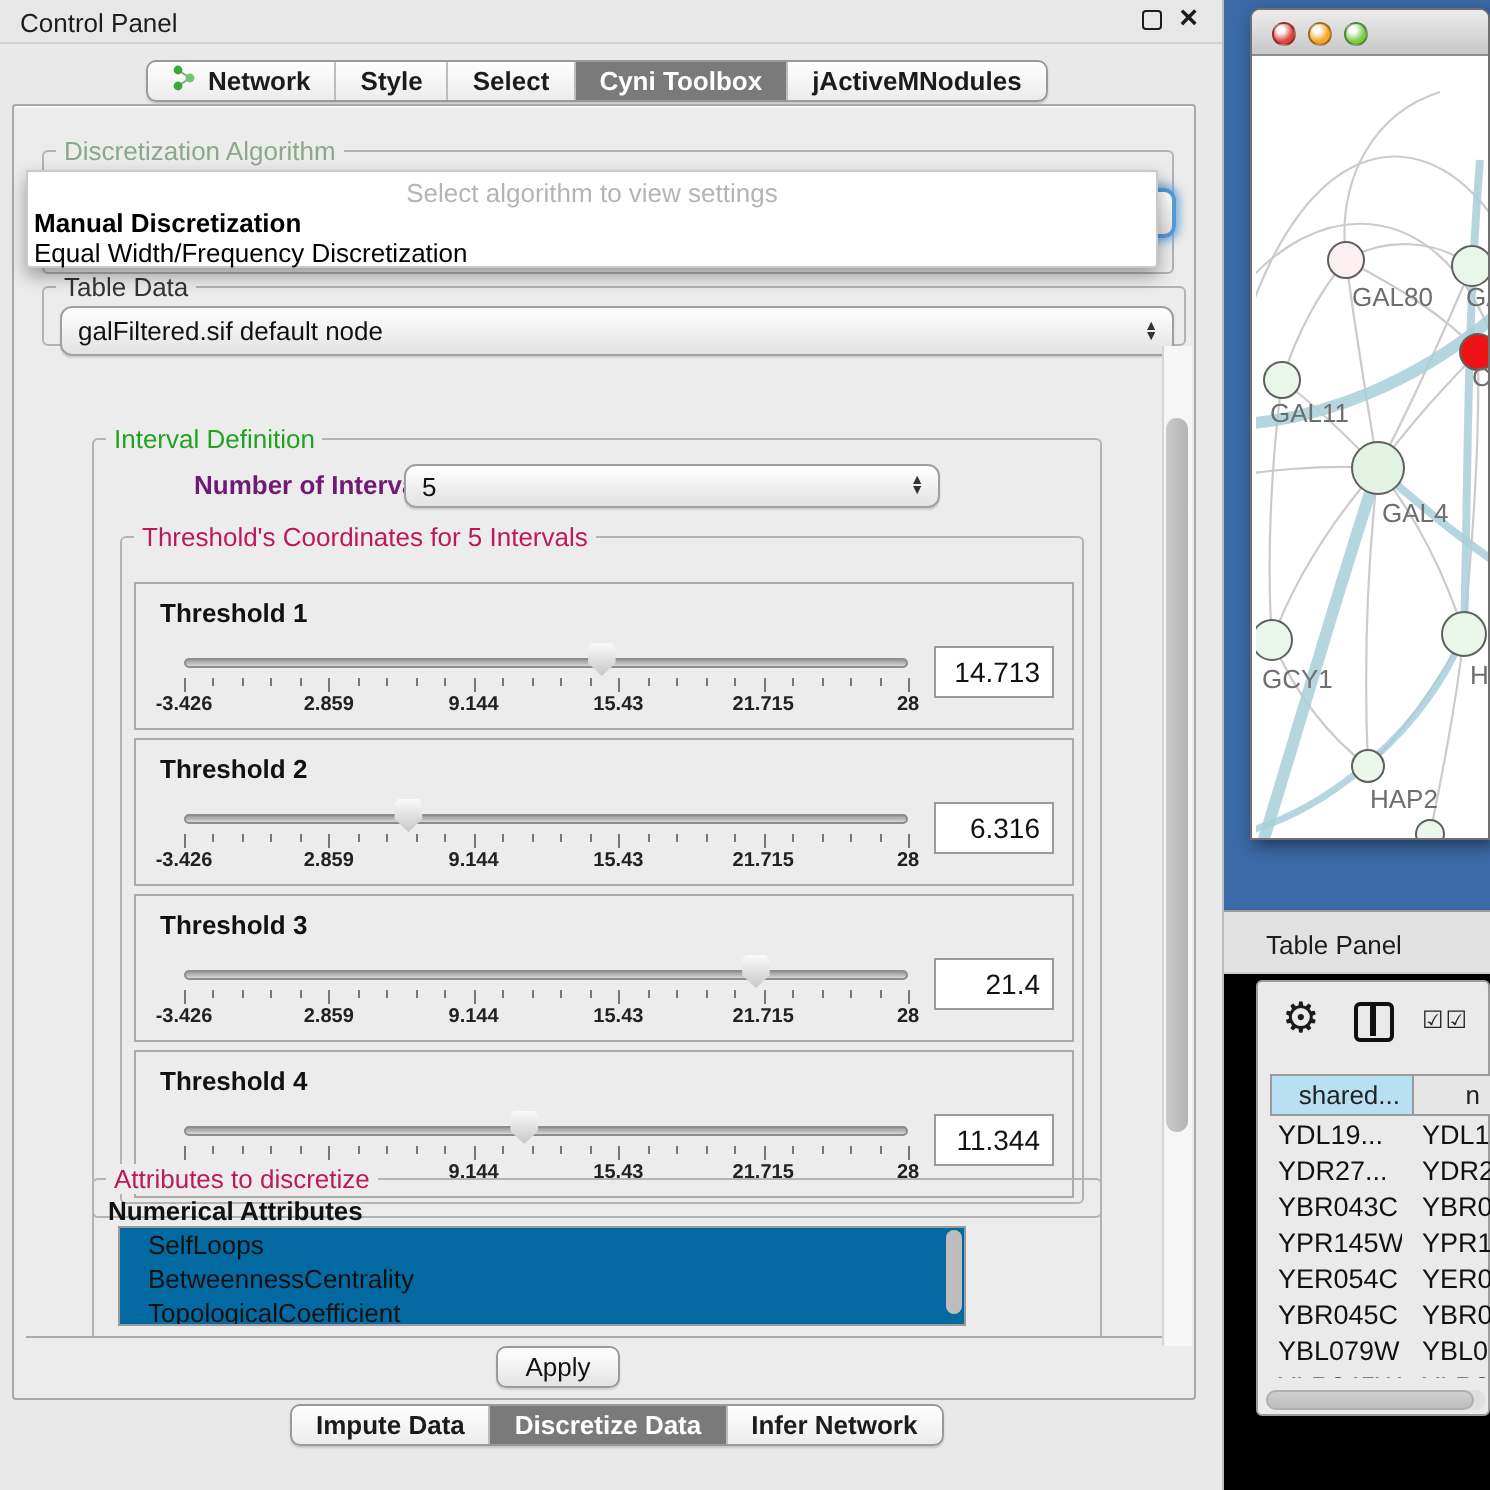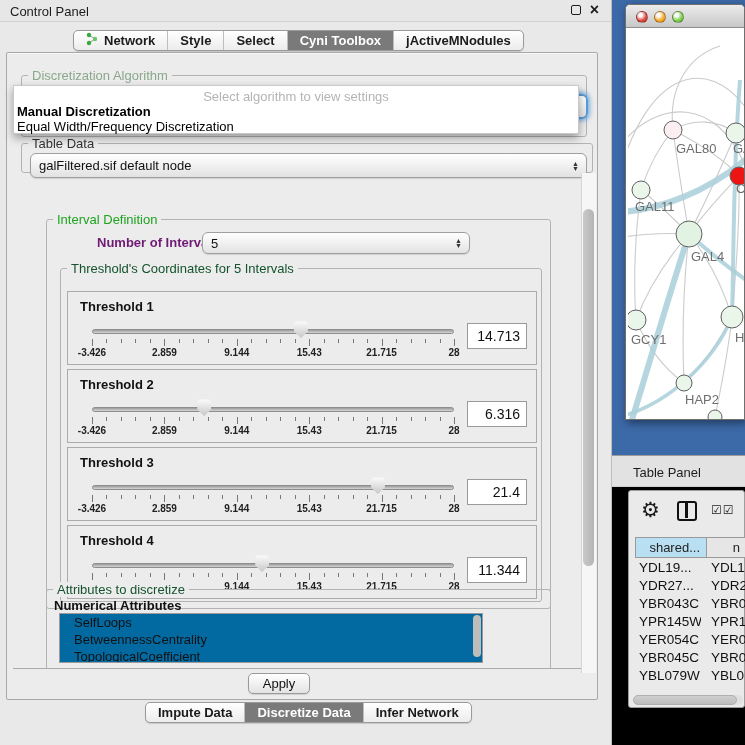--- a/index.html
+++ b/index.html
@@ -21,21 +21,21 @@
   .tabseg.selected{background:#7a7a7a;color:#ffffff;}
   #top-tabs{left:73px;top:30px;}
   #bottom-tabs{left:145px;top:702px;}
   .neticon{margin-right:6px;display:inline-block;}
 
   
   #content{position:absolute;left:6px;top:52px;width:592px;height:648px;border:1px solid #a8a8a8;border-radius:2px;background:#ececec;box-shadow:inset 0 1px 0 #f8f8f8;}
   .group{position:absolute;border:1px solid #b3b3b3;border-radius:3px;}
   .group-label{position:absolute;top:-8px;left:6px;background:#ececec;padding:0 4px;font-size:13px;white-space:nowrap;}
   .glabel-green{color:#1fa31f;}
-  .glabel-blue{color:#14532d;}
+  .glabel-blue{color:#be185d;}
   .glabel-dark{color:#333;}
   .glabel-dim{color:#8aa88a;}
 
   .combo{position:absolute;border:1px solid #9f9f9f;border-radius:6px;background:linear-gradient(#ffffff,#e2e2e2);font-size:13px;color:#111;display:flex;align-items:center;padding:0 8px;box-shadow:0 1px 1px rgba(0,0,0,.12);}
   .combo .arrows{position:absolute;right:7px;top:50%;transform:translateY(-50%);display:flex;flex-direction:column;line-height:5px;font-size:7px;color:#333;}
 
   
   #algo-popup{position:absolute;left:6px;top:32px;width:566px;height:49px;background:#fff;border:1px solid #c9c9c9;border-radius:0 0 2px 2px;box-shadow:0 4px 9px rgba(0,0,0,.35);z-index:6;}
   #algo-popup .hint{position:absolute;left:0;right:0;top:3px;text-align:center;font-size:13px;color:#b4b4b4;}
   #algo-popup .opt0{position:absolute;left:3px;top:18px;font-size:13px;font-weight:700;color:#000;}

